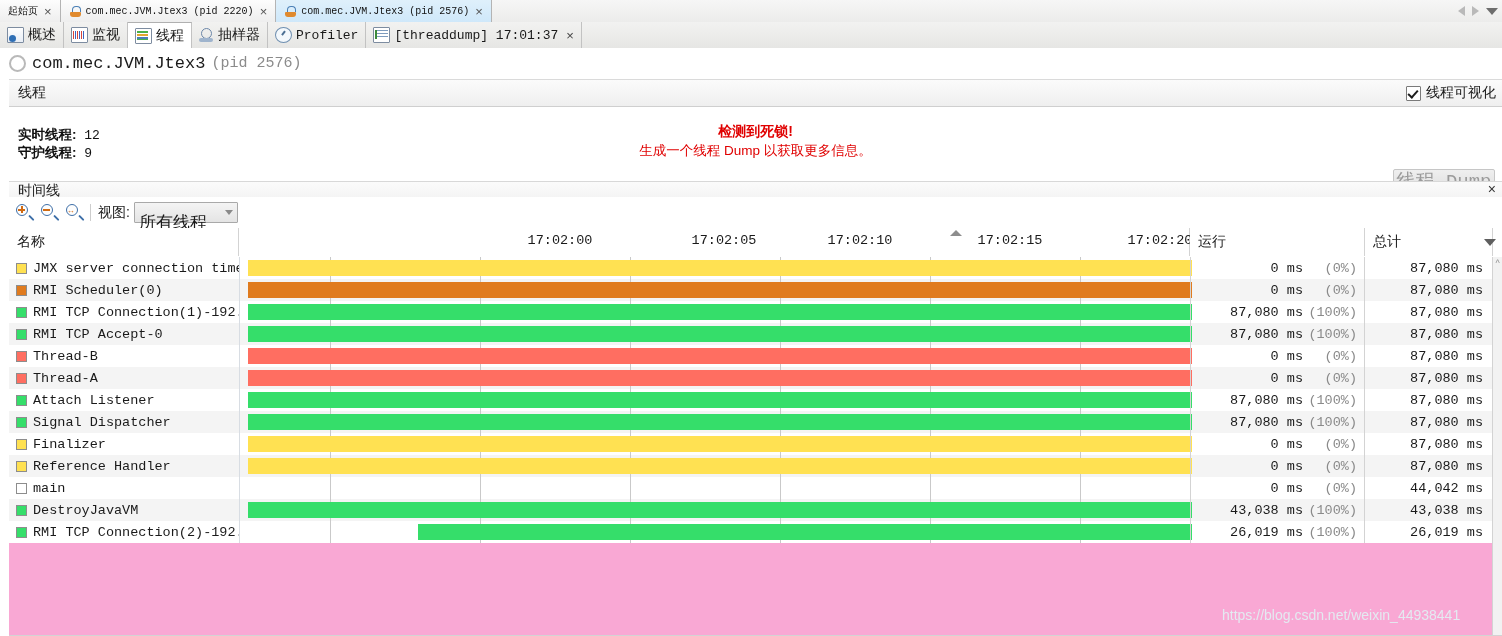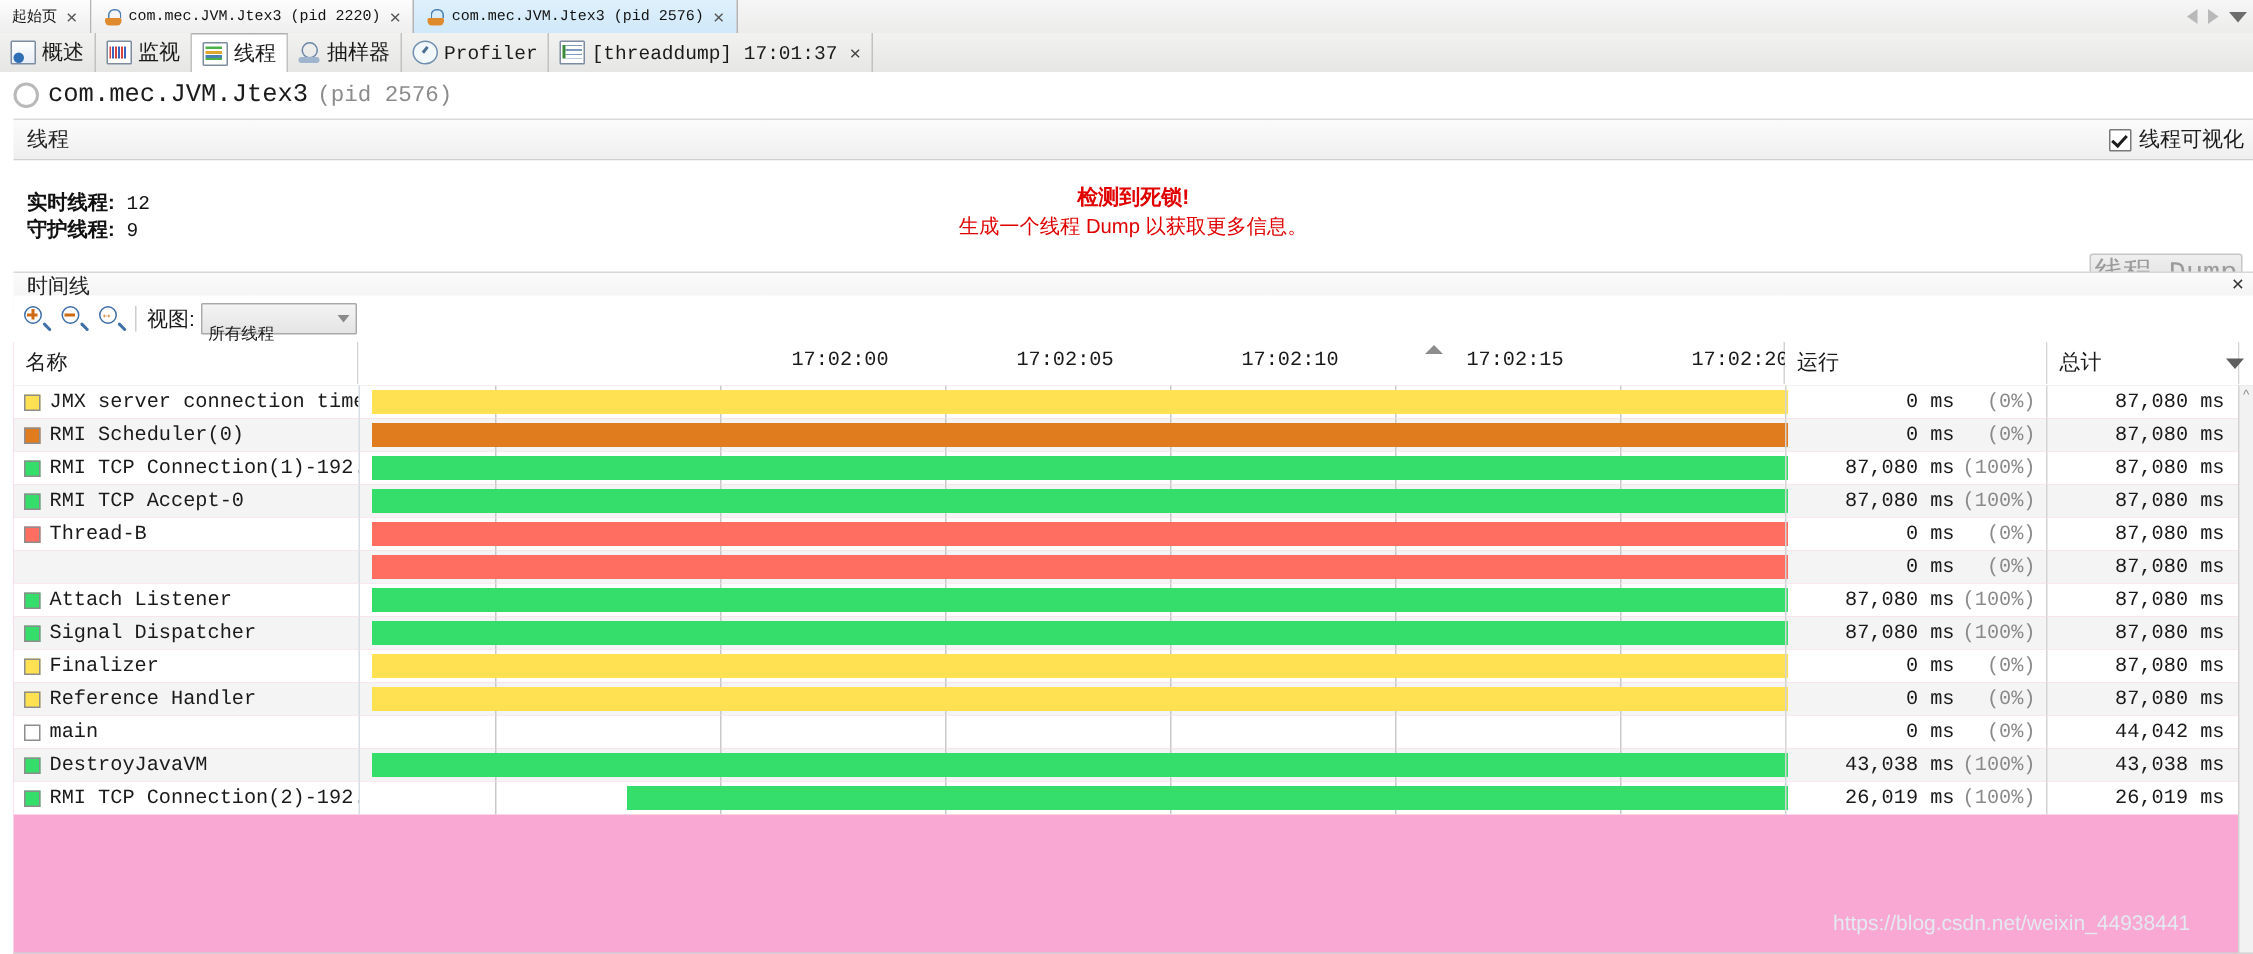--- a/index.html
+++ b/index.html
@@ -148,21 +148,21 @@
   .zicon .plus.h,.zicon .minus.h{left:3.4px;top:6.1px;width:7px;height:1.9px;}
   .zicon .plus.v{left:6.1px;top:3.4px;width:1.9px;height:7px;}
   .zicon .fitmark{position:absolute;left:3.6px;top:4.6px;font-size:8px;color:#d06a12;line-height:6px;font-family:"Liberation Mono",monospace;}
   .tsep{width:1px;height:17px;background:#cdcdcd;margin:0 7px 0 6px;}
   .viewlabel{font-size:14px;color:#1a1a1a;margin-right:4px;}
   #viewselect{
     width:104px;height:21px;background:linear-gradient(#f4f4f4,#e4e4e4);
     border:1px solid #a9a9a9;border-radius:1px;display:flex;align-items:center;
     padding:0 4px;box-sizing:border-box;
   }
-  #viewselect .vtext{font-size:11px;color:#1a1a1a;flex:1;margin-top:20px;}
+  #viewselect .vtext{font-size:17px;color:#1a1a1a;flex:1;margin-top:20px;}
   #viewselect .vcaret{width:0;height:0;border-left:4.5px solid transparent;border-right:4.5px solid transparent;border-top:5px solid #8a8a8a;}
 
   
   #table{position:absolute;left:9px;top:228px;width:1493px;height:408px;background:#f9a8d4;overflow:hidden;}
   #thead{position:absolute;left:0;top:0;width:1493px;height:29px;background:#fff;border-bottom:1px solid #c9c9c9;}
   .hcell{position:absolute;top:0;height:28px;display:flex;align-items:center;box-sizing:border-box;
     border-right:1px solid #d3d3d3;font-size:14px;color:#1a1a1a;padding-left:8px;background:#fff;}
   #h-name{left:0;width:230px;}
   #h-timeline{left:230px;width:951px;border-right:1px solid #d3d3d3;}
   #h-run{left:1181px;width:175px;}
@@ -328,21 +328,21 @@
     <span class="vcaret"></span>
   </span>
 </div>
 
 <div id="table">
   <div id="thead">
     <div class="hcell" id="h-name">名称</div>
     <div class="hcell" id="h-timeline">
       <div class="timeticks">
           <span class="tick" style="left: 91px;">17:02:00</span>
-          <span class="tick" style="left: 241px; text-align: center;">17:02:05</span>
+          <span class="tick" style="left: 255px; text-align: center;">17:02:05</span>
           <span class="tick" style="left: 391px;">17:02:10</span>
           <span class="tick" style="left: 541px;">17:02:15</span>
           <span class="tick" style="left: 691px;">17:02:20</span>
           <span class="tick" style="left: 841px;">17:02:25</span>
           <span class="marker" style="left: 487px;"></span>
         </div>
     </div>
     <div class="hcell" id="h-run">运行</div>
     <div class="hcell" id="h-total">总计</div>
     <div class="hcell" id="h-sort"></div>
@@ -458,20 +458,24 @@
         </div>
         <div class="runcell">
           <span class="runval">0 ms</span>
           <span class="runpct">(0%)</span>
         </div>
         <div class="totalcell">
           <span class="totalval">87,080 ms</span>
         </div>
       </div>
       <div class="row alt" style="top: 110px;">
+        <div class="namecell">
+          <span class="swatch" style="background: rgb(255, 110, 97);"></span>
+          <span class="tname">Thread-A</span>
+        </div>
         <div class="namecell-sep"></div>
         <div class="lane">
           <div class="gridline" style="left: 91px;"></div>
           <div class="gridline" style="left: 241px;"></div>
           <div class="gridline" style="left: 391px;"></div>
           <div class="gridline" style="left: 541px;"></div>
           <div class="gridline" style="left: 691px;"></div>
           <div class="gridline" style="left: 841px;"></div>
           <div class="bar" style="left: 9px; width: 944px; background: rgb(255, 110, 97);"></div>
         </div>

